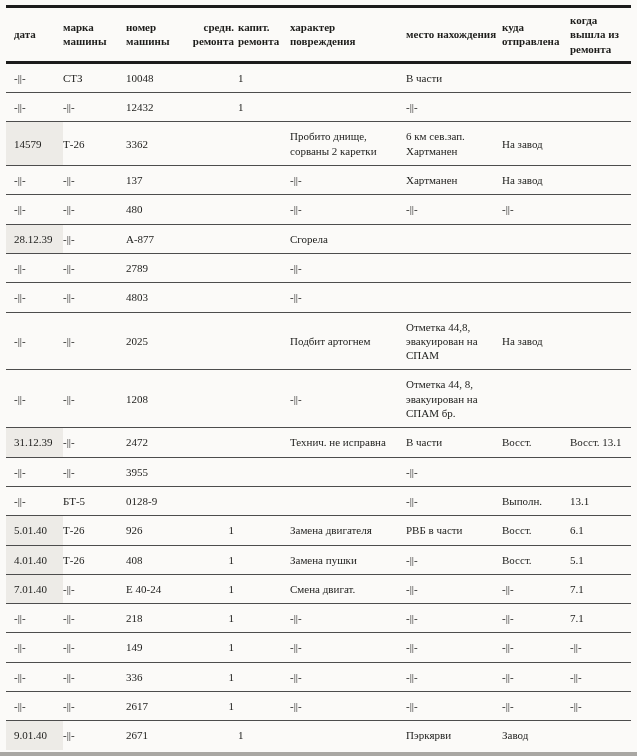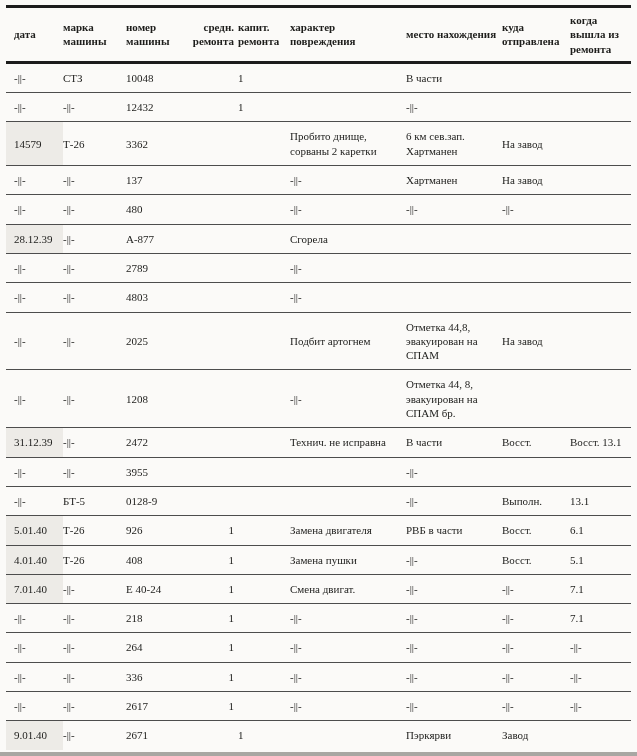--- a/index.html
+++ b/index.html
@@ -281,21 +281,21 @@
           <td class="col-medium">1</td>
           <td class="col-capital"></td>
           <td class="col-damage">-||-</td>
           <td class="col-location">-||-</td>
           <td class="col-sent">-||-</td>
           <td class="col-out">7.1</td>
         </tr>
         <tr>
           <td class="col-date">-||-</td>
           <td class="col-brand">-||-</td>
-          <td class="col-number">264</td>
+          <td class="col-number">149</td>
           <td class="col-medium">1</td>
           <td class="col-capital"></td>
           <td class="col-damage">-||-</td>
           <td class="col-location">-||-</td>
           <td class="col-sent">-||-</td>
           <td class="col-out">-||-</td>
         </tr>
         <tr>
           <td class="col-date">-||-</td>
           <td class="col-brand">-||-</td>

